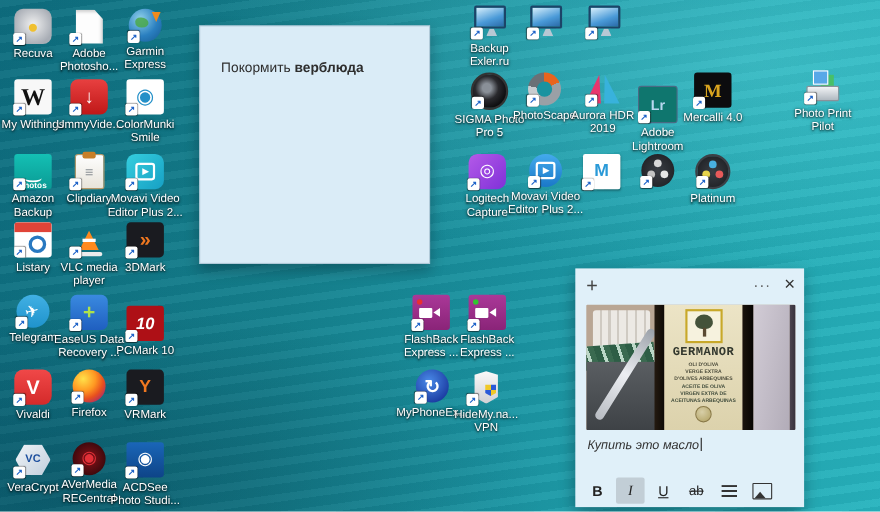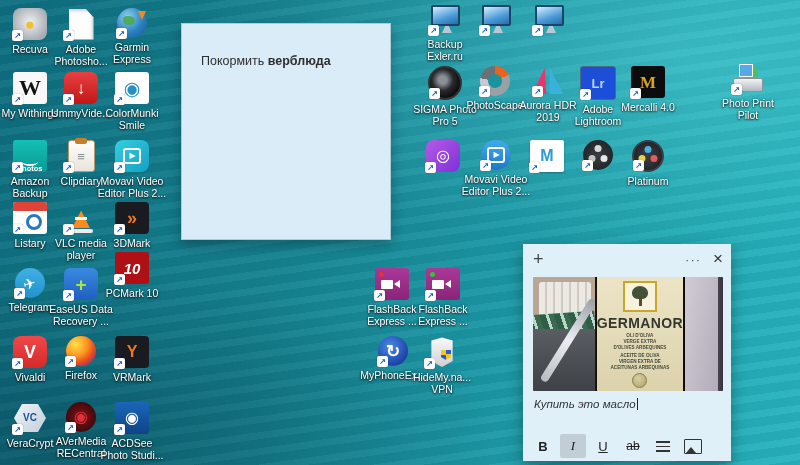--- a/index.html
+++ b/index.html
@@ -69,21 +69,21 @@
   .t-acdsee .glyph{color:#fff;font-size:16px;}
   .t-monitor{width:32px;height:30px;}
   .t-monitor::before{content:"";position:absolute;top:0;left:2px;width:25px;height:17px;background:linear-gradient(160deg,#d8f0fc,#4a9ad8 60%,#2a6aa8);border:2px solid #1c4468;border-radius:2px;}
   .t-monitor::after{content:"";position:absolute;top:21px;left:13px;width:10px;height:7px;background:#b8c8d4;clip-path:polygon(32% 0,68% 0,100% 100%,0 100%);}
   .t-sigma{width:30px;height:30px;border-radius:50%;background:radial-gradient(circle at 42% 40%,#8a9098 0 16%,#2a2a2e 42%,#0e0e10 72%);border:2px solid #333;}
   .t-pscape{width:30px;height:30px;border-radius:50%;background:conic-gradient(#e8641e 0 18%,#9aa0a6 18% 60%,#c8ccd0 60% 78%,#6a7076 78% 100%);}
   .t-pscape::after{content:"";position:absolute;inset:8px;background:#1a93a0;border-radius:50%;}
   .t-aurora{width:30px;height:30px;}
   .t-aurora::before{content:"";position:absolute;left:2px;bottom:2px;border-left:7px solid transparent;border-right:7px solid transparent;border-bottom:26px solid #e8356e;transform:skewX(-12deg);}
   .t-aurora::after{content:"";position:absolute;left:13px;bottom:2px;border-left:7px solid transparent;border-right:7px solid transparent;border-bottom:26px solid #38b2dc;transform:skewX(14deg);}
-  .t-lr{background:#1d4ed8;border:1px solid #4a6a84;border-radius:3px;}
+  .t-lr{background:#0f766e;border:1px solid #4a6a84;border-radius:3px;margin-top:12px;}
   .t-lr .glyph{color:#b8d8f0;font-size:13px;font-weight:600;}
   .t-mercalli{background:#0c0c0e;border-radius:3px;}
   .t-mercalli .glyph{color:#d9a41f;font-family:"Liberation Serif",serif;font-weight:700;font-size:17px;}
   .t-logi{background:linear-gradient(135deg,#b45ae8,#8030d8);border-radius:8px;}
   .t-logi .glyph{color:#fff;font-size:16px;}
   .t-movavi2{background:linear-gradient(180deg,#44aaec,#1a78c8);border-radius:50%;width:30px;height:30px;}
   .t-mstudio{background:#fff;border-radius:2px;box-shadow:0 1px 2px rgba(0,0,0,.3);}
   .t-mstudio .glyph{color:#2a9ad8;font-weight:700;font-size:16px;}
   .t-davinci,.t-resolve{background:radial-gradient(circle,#3a3e44,#222428 75%);border-radius:50%;width:30px;height:30px;}
   .t-davinci::before{content:"";position:absolute;left:50%;top:5px;transform:translateX(-50%);width:7px;height:7px;border-radius:50%;
@@ -129,21 +129,21 @@
   .ph-table{position:absolute;left:0;top:52px;width:64px;height:62px;background:linear-gradient(180deg,#5a5e62,#3e4246);}
   .ph-knife{position:absolute;left:10px;top:100px;width:96px;height:8px;border-radius:4px;
     background:linear-gradient(90deg,#b8bcc2,#eceef2 50%,#9aa0a8);transform:rotate(-58deg);transform-origin:left center;}
   .ph-bottle{position:absolute;left:62px;top:0;width:90px;height:114px;display:flex;}
   .ph-bl{width:9px;background:linear-gradient(90deg,#241a10,#0e0a06);}
   .ph-label{flex:1;background:linear-gradient(180deg,#ece4c6,#dcd2ac);display:flex;flex-direction:column;align-items:center;}
   .ph-br{width:10px;background:linear-gradient(90deg,#1a130c,#060402);}
   .ph-emblem{position:relative;margin-top:4px;width:30px;height:27px;background:#f6f2de;border:2px solid #c8a82a;}
   .ph-emblem::before{content:"";position:absolute;left:7px;top:3px;width:16px;height:13px;border-radius:50% 50% 40% 40%;background:#44523a;}
   .ph-emblem::after{content:"";position:absolute;left:14px;top:15px;width:3px;height:8px;background:#5a4a32;}
-  .ph-brand{margin-top:3px;font-family:Liberation Sans, sans-serif;font-weight:700;font-size:14px;letter-spacing:.4px;color:#33382e;}
+  .ph-brand{margin-top:3px;font-family:Liberation Mono, monospace;font-weight:700;font-size:11px;letter-spacing:.4px;color:#33382e;}
   .ph-small{margin-top:2px;font-size:4.6px;line-height:1.3;font-weight:700;color:#4a4a3a;text-align:center;white-space:pre-line;}
   .ph-small.second{margin-top:2px;color:#3e4a3a;}
   .ph-seal{margin-top:2px;width:13px;height:13px;border-radius:50%;border:1px solid #8a7a48;
     background:radial-gradient(circle at 40% 35%,#d8cfa8,#b0a060);}
   .ph-door{position:absolute;left:152px;top:0;width:33px;height:114px;background:linear-gradient(100deg,#d2ccd6,#b2acb8);}
   .ph-doorframe{position:absolute;left:185px;top:0;width:7px;height:114px;background:linear-gradient(90deg,#4a4450,#2e2a34);}
   .n2-text{position:absolute;left:11px;top:154px;font-size:11.5px;font-style:italic;color:#333;}
   .caret{display:inline-block;width:1px;height:12px;background:#222;margin-left:1px;vertical-align:-2px;}
   .n2-toolbar{position:absolute;left:0;right:0;bottom:0;height:30px;display:flex;align-items:center;padding-left:7px;gap:4px;}
   .tbtn{width:26px;height:24px;display:flex;align-items:center;justify-content:center;font-size:13px;color:#222;cursor:pointer;border-radius:2px;}
@@ -258,21 +258,21 @@
   <div class="lbl">Telegram</div>
 </div>
 <div class="dicon" style="left:43px;top:268px">
   <div class="tile t-easeus">
       <span class="glyph">+</span>
       <span class="lnk">↗</span>
     </div>
   <div class="lbl">EaseUS Data
 Recovery ...</div>
 </div>
-<div class="dicon" style="left:94px;top:252px">
+<div class="dicon" style="left:94px;top:278px">
   <div class="tile t-pcmark">
       <span class="glyph">10</span>
       <span class="lnk">↗</span>
     </div>
   <div class="lbl">PCMark 10</div>
 </div>
 <div class="dicon" style="left:-8px;top:336px">
   <div class="tile t-vivaldi">
       <span class="glyph">V</span>
       <span class="lnk">↗</span>
@@ -370,20 +370,22 @@
       <span class="lnk">↗</span>
     </div>
   <div class="lbl">Mercalli 4.0</div>
 </div>
 
 <div class="dicon" style="left:405px;top:140px">
   <div class="tile t-logi">
       <span class="glyph">◎</span>
       <span class="lnk">↗</span>
     </div>
+  <div class="lbl">Logitech
+Capture</div>
 </div>
 <div class="dicon" style="left:458px;top:140px">
   <div class="tile t-movavi2">
       <span class="glyph">▶</span>
       <span class="lnk">↗</span>
     </div>
   <div class="lbl">Movavi Video
 Editor Plus 2...</div>
 </div>
 <div class="dicon" style="left:509px;top:140px">

